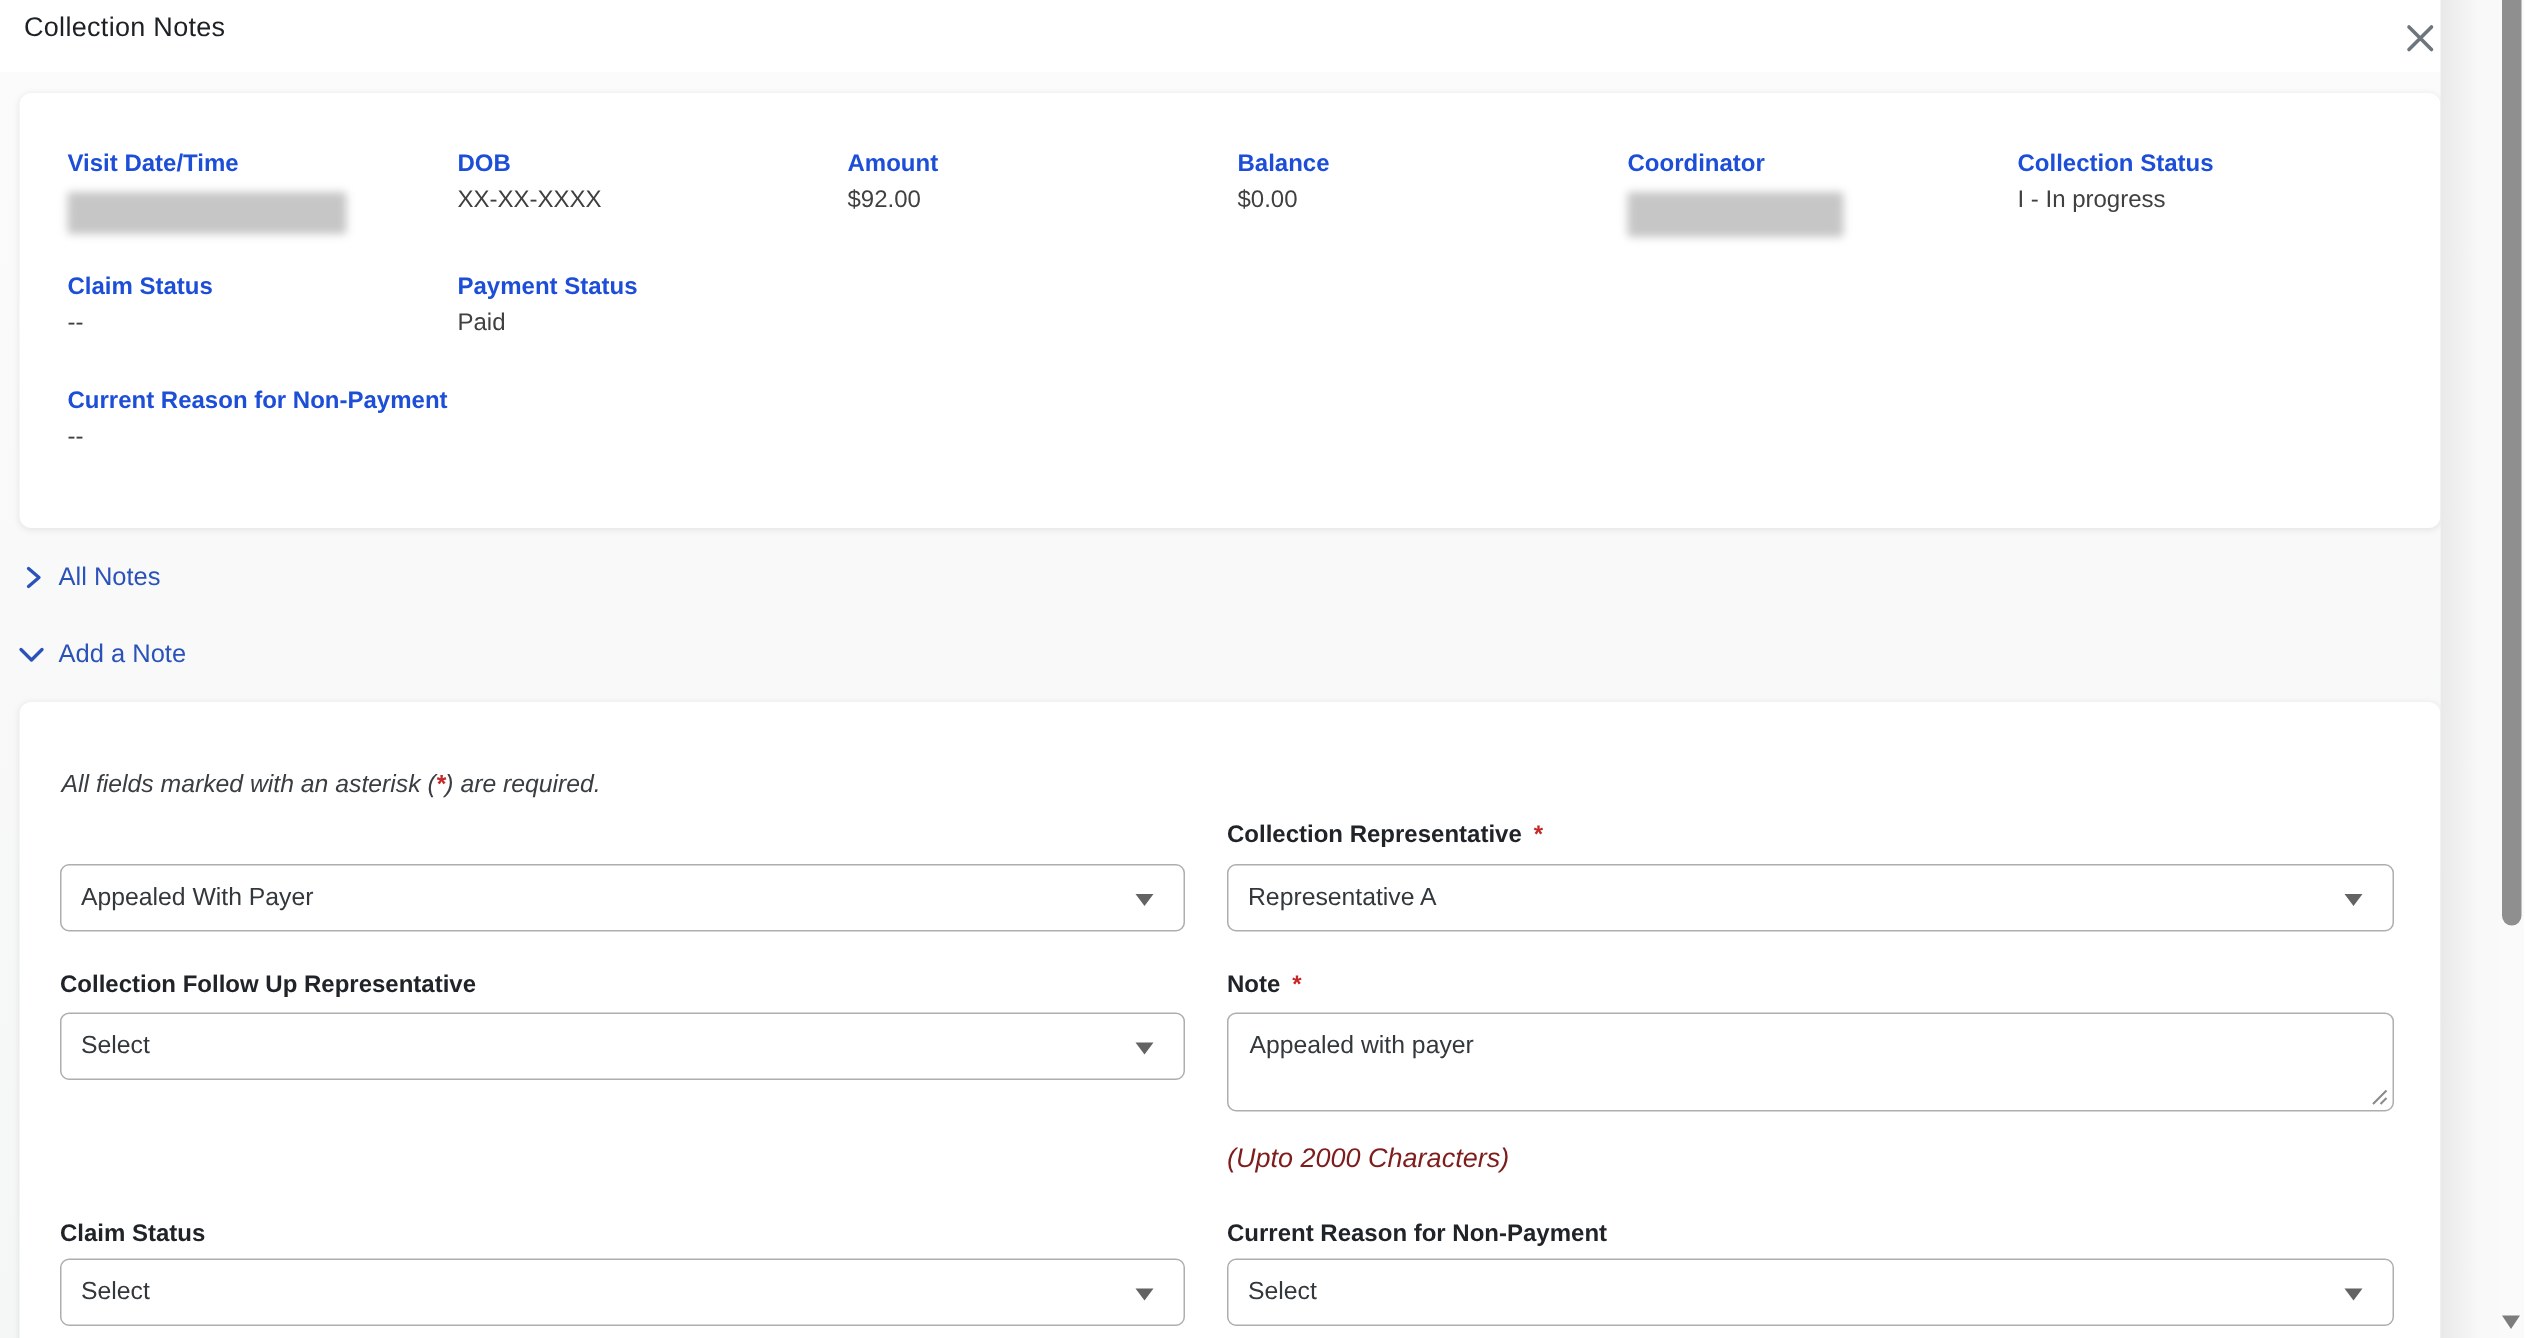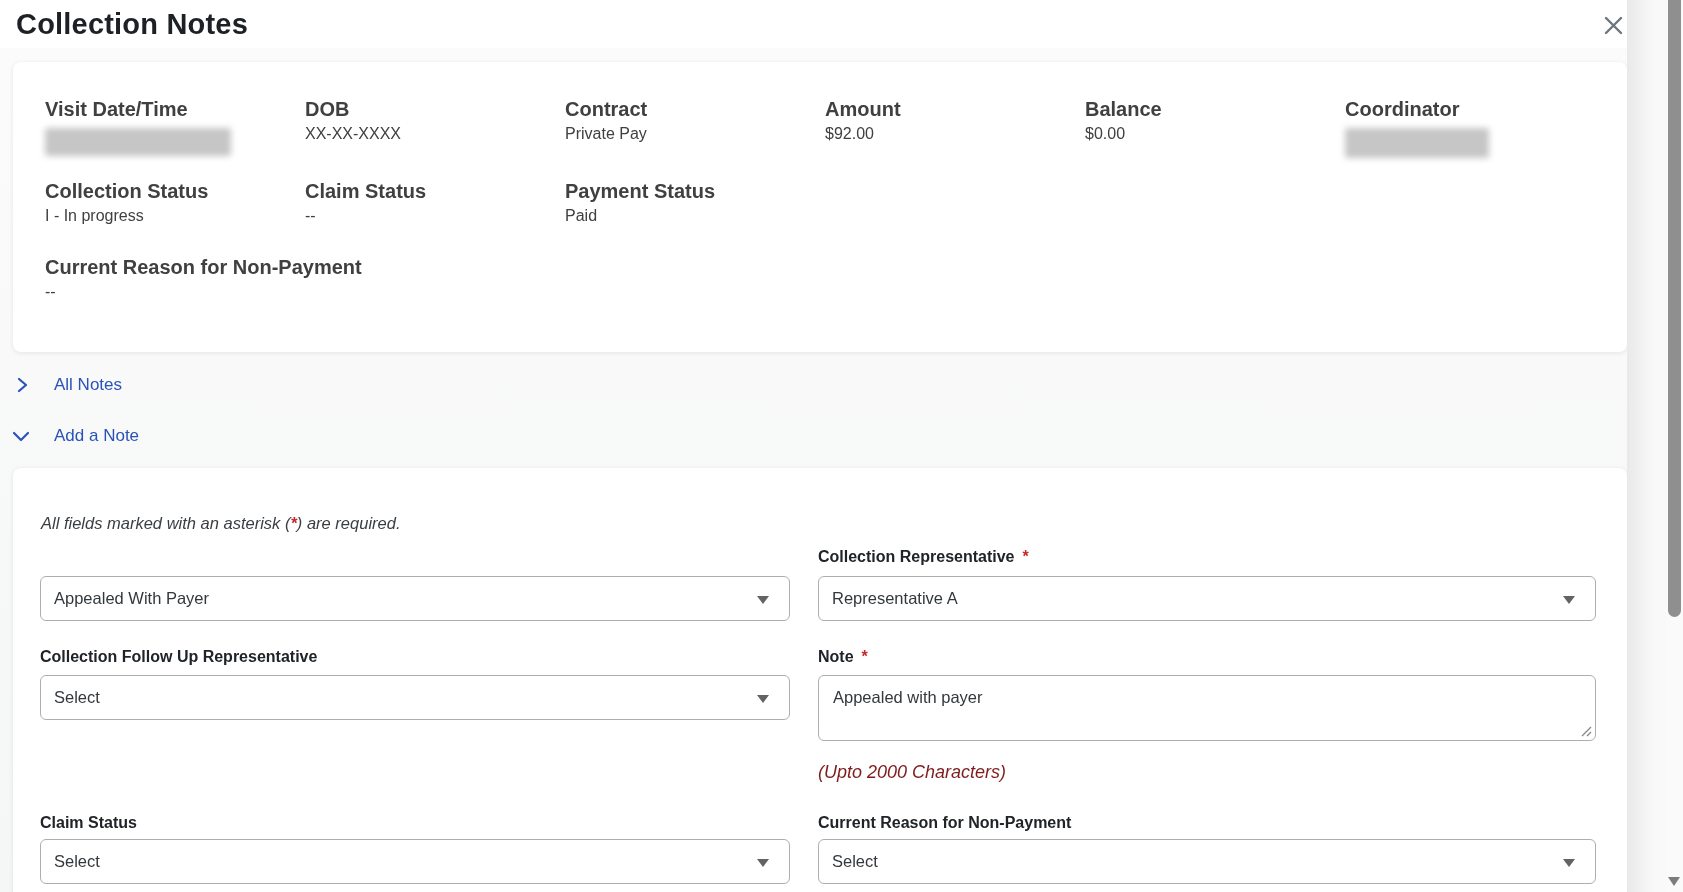--- a/index.html
+++ b/index.html
@@ -11,21 +11,21 @@
     font-family:"Liberation Sans", sans-serif;
     color:#2b2e31;
   }
   
   .dialog-header{
     position:absolute;left:0;top:0;width:1627px;height:48px;
     background:#ffffff;z-index:3;
   }
   .dialog-title{
     position:absolute;left:16px;top:8px;
-    font-size:29px;font-weight:700;color:#1d2125;letter-spacing:.2px;
+    font-size:18px;font-weight:400;color:#1d2125;letter-spacing:.2px;
   }
   .close-btn{
     position:absolute;left:1598px;top:10px;width:30px;height:30px;
     display:flex;align-items:center;justify-content:center;cursor:pointer;z-index:4;
   }
   .dialog-body{
     position:absolute;left:0;top:48px;width:1627px;height:844px;
     background:linear-gradient(#fbfbfb, #f5f6f6);z-index:1;
   }
   .card{
@@ -35,39 +35,39 @@
   #info-card{left:13px;top:62px;width:1614px;height:290px;}
   #form-card{left:13px;top:468px;width:1614px;height:560px;}
 
   
   .info-grid{
     position:absolute;left:32px;top:38px;
     display:grid;grid-template-columns:repeat(6,260px);
     row-gap:24px;
   }
   .cell{min-height:52px;}
-  .lbl{font-size:20px;font-weight:700;color:#404040;line-height:19px;}
+  .lbl{font-size:16px;font-weight:700;color:#1d4ed8;line-height:19px;}
   .val{font-size:16px;color:#404040;line-height:21px;margin-top:4px;}
   .redacted{
     margin-top:9px;background:#c6c6c6;border-radius:2px;filter:blur(3px);
   }
   .w-vdt{width:186px;height:28px;}
   .w-patient{width:147px;height:28px;}
   .w-invoice{width:66px;height:26px;}
   .w-coordinator{width:144px;height:30px;}
   .span3{grid-column:1 / span 3;}
 
   
   .section-link{
     position:absolute;display:flex;align-items:center;z-index:2;
     color:#2a52b9;font-size:17px;cursor:pointer;
   }
   #all-notes-link{left:14px;top:375px;}
   #add-note-link{left:12px;top:426px;}
-  .section-link .txt{margin-left:24px;}
+  .section-link .txt{margin-left:9px;}
 
   
   .required-note{
     position:absolute;left:28px;top:34px;
     font-size:16.5px;font-style:italic;color:#3a3e42;margin-top:12px;
   }
   .asterisk{color:#c62828;font-weight:700;}
   .form-label{
     position:absolute;font-size:16px;font-weight:700;color:#202428;
   }
@@ -138,24 +138,20 @@
 
       <div class="cell">
         <div class="lbl">Visit Date/Time</div>
         <div class="redacted w-vdt"></div>
       </div>
       <div class="cell">
         <div class="lbl">DOB</div>
         <div class="val">XX-XX-XXXX</div>
       </div>
       <div class="cell">
-        <div class="lbl">Contract</div>
-        <div class="val">Private Pay</div>
-      </div>
-      <div class="cell">
         <div class="lbl">Amount</div>
         <div class="val">$92.00</div>
       </div>
 
       <div class="cell">
         <div class="lbl">Balance</div>
         <div class="val">$0.00</div>
       </div>
       <div class="cell">
         <div class="lbl">Coordinator</div>

